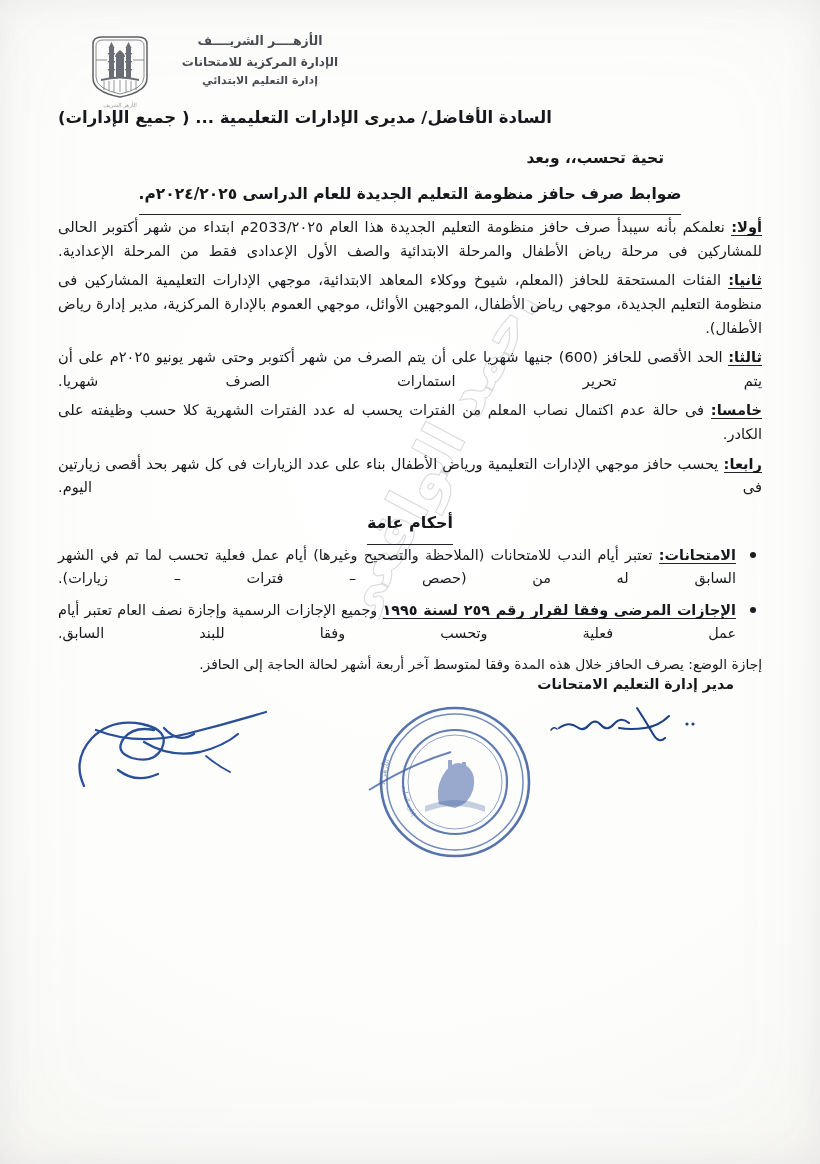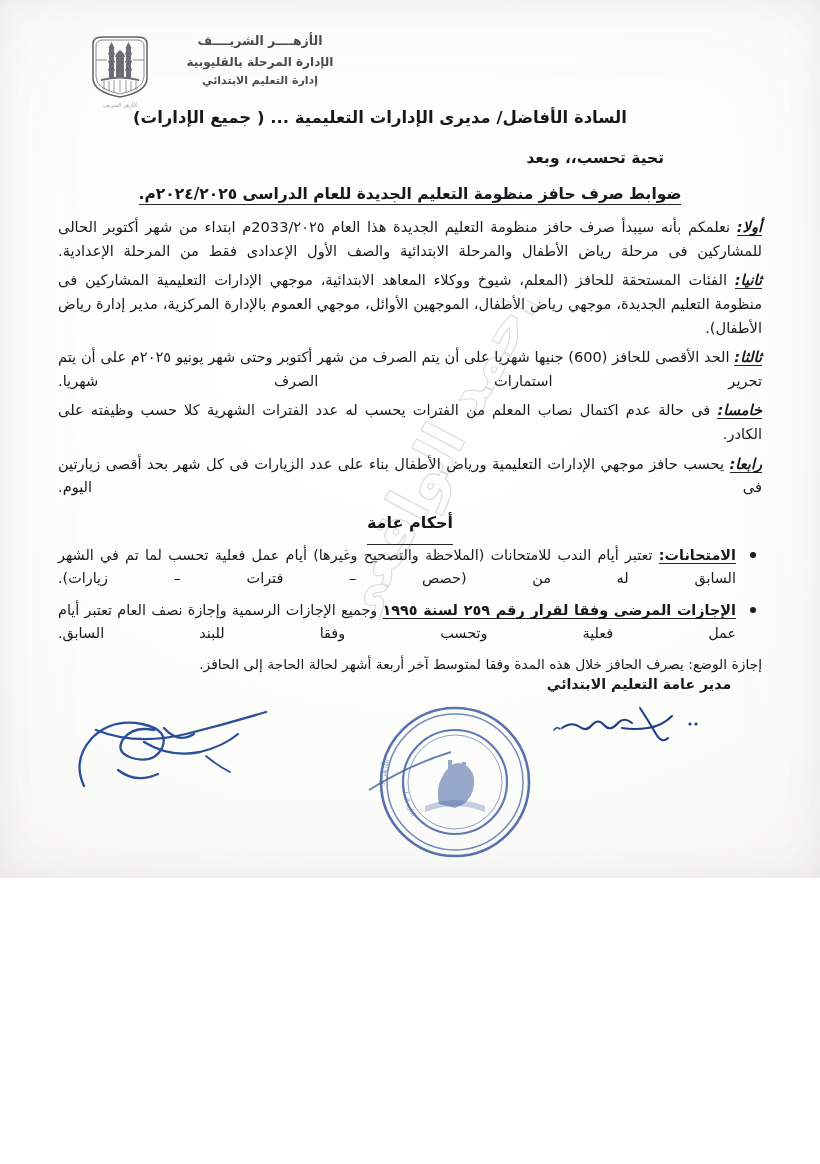--- a/index.html
+++ b/index.html
@@ -3,21 +3,21 @@
 <meta charset="utf-8">
 <title>Al-Azhar Circular</title>
 <style>
   html,body{margin:0;padding:0;background:#ffffff;}
   body{
     font-family:"DejaVu Sans","Liberation Sans",sans-serif;
     color:#16181c;
   }
   .page{
     position:relative;
-    width:820px;height:878px;
+    width:820px;height:1164px;
     margin:0 auto;
     background:#fdfdfb;
     overflow:hidden;
   }
   
   .paper-tone{
     position:absolute;inset:0;
     background:
       radial-gradient(ellipse 120% 90% at 50% 40%, #ffffff 0%, #fcfcfa 55%, #f4f3f0 100%);
     pointer-events:none;
@@ -54,45 +54,44 @@
   }
   .org .l1{font-size:12.5px;letter-spacing:3.2px;}
   .org .l2{font-size:12px;}
   .org .l3{font-size:11px;}
 
   
   .body-wrap{
     position:absolute;top:108px;right:58px;left:58px;
   }
   .addressee{
-    font-size:16.5px;font-weight:bold;text-align:center;
+    font-size:16.5px;font-weight:bold;text-align:left;
     margin:0 0 22px 0;padding-right:60px;
     letter-spacing:.2px;
   }
   .greeting{
     font-size:15.5px;font-weight:bold;
     margin:0 0 18px 0;padding-right:98px;
   }
   .subject{
     font-size:15.5px;font-weight:bold;text-align:center;
     margin:0 0 12px 0;
   }
   .subject span{
-    border-bottom:1.5px solid #22242a;padding-bottom:1px;
+    border-bottom:1.5px solid #22242a;padding-bottom:11px;
   }
   .clause{
     font-size:14.6px;line-height:1.62;text-align:justify;
     text-align-last:justify;
     margin:0 0 6px 0;
   }
   .clause .lead{
     font-weight:bold;
     border-bottom:1.4px solid #22242a;
     padding-bottom:0px;
-    font-style:italic;
   }
   .section-title{
     font-size:16px;font-weight:bold;text-align:center;
     margin:14px 0 12px 0;
   }
   .section-title span{border-bottom:1.5px solid #22242a;padding-bottom:12px;}
 
   ul.provisions{
     list-style:none;margin:0;padding:0;
   }
@@ -196,21 +195,21 @@
           <line x1="43" y1="46" x2="43" y2="58"></line>
           <line x1="48" y1="47" x2="48" y2="57"></line>
           <line x1="53" y1="47" x2="53" y2="56"></line>
         </g>
       </svg>
       <div class="logo-caption">الأزهر الشريف</div>
     </div>
 
     <div class="org">
       <div class="l1">الأزهــــر الشريــــف</div>
-      <div class="l2">الإدارة المرحلة بالقليوبية</div>
+      <div class="l2">الإدارة المركزية للامتحانات</div>
       <div class="l3">إدارة التعليم الابتدائي</div>
     </div>
   </div>
 
   <svg class="watermark" viewBox="0 0 300 320">
     <text class="wm-text" x="150" y="170" text-anchor="middle" transform="rotate(-62 150 170)">أحمد الواقعي</text>
   </svg>
 
   <div class="body-wrap">
 
@@ -255,21 +254,21 @@
         <b>الإجازات المرضى وفقا لقرار رقم ٢٥٩ لسنة ١٩٩٥</b><span> وجميع الإجازات الرسمية وإجازة نصف العام تعتبر أيام عمل فعلية وتحسب وفقا للبند السابق.</span>
       </li>
     </ul>
 
     <p class="trail">إجازة الوضع: يصرف الحافز خلال هذه المدة وفقا لمتوسط آخر أربعة أشهر لحالة الحاجة إلى الحافز.</p>
   </div>
 
   <div class="sig-area">
 
     <div class="sig-right">
-      <div class="sig-label">مدير عامة التعليم الابتدائي</div>
+      <div class="sig-label">مدير إدارة التعليم الامتحانات</div>
       <svg class="sig-ink" width="190" height="60" viewBox="0 0 190 60">
         <g fill="none" stroke="#1c3f86" stroke-width="2.1" stroke-linecap="round">
           <path d="M18 34 Q28 27 36 33 Q42 38 48 31 Q54 24 60 31 Q66 38 73 30 Q80 22 88 29"></path>
           <path d="M96 14 Q104 26 112 40 Q118 50 124 44"></path>
           <path d="M128 22 Q118 32 104 34 Q90 36 78 34"></path>
           <path d="M10 36 q3 -4 6 -1" stroke-width="1.6"></path>
         </g>
         <circle cx="146" cy="30" r="1.6" fill="#1c3f86"></circle>
         <circle cx="152" cy="30" r="1.6" fill="#1c3f86"></circle>
       </svg>

